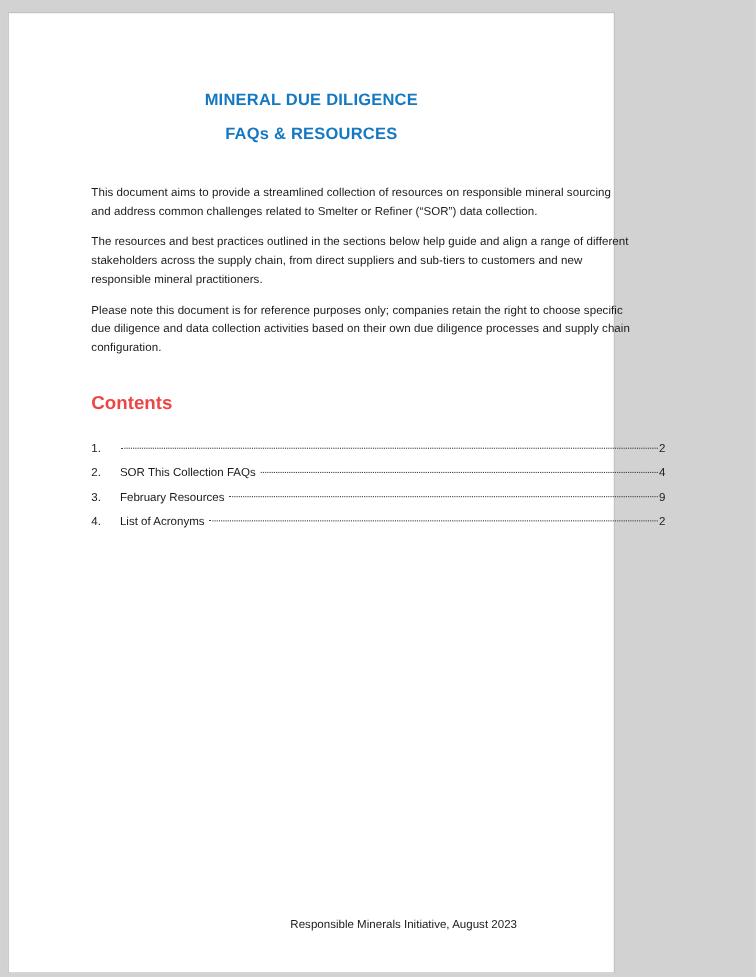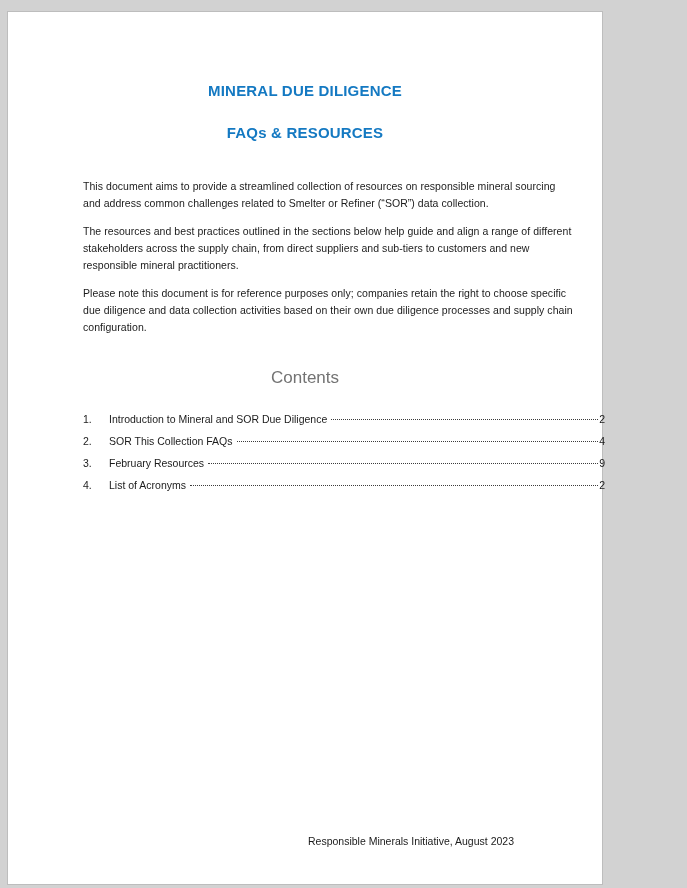--- a/index.html
+++ b/index.html
@@ -5,39 +5,39 @@
   * { margin: 0; padding: 0; box-sizing: border-box; }
   html, body {
     width: 687px; height: 888px;
     background: #d2d2d2;
     font-family: "Liberation Sans", sans-serif;
     overflow: hidden;
   }
   .page {
     position: absolute;
     left: 7px; top: 11px;
-    width: 596px; height: 874px;
+    width: 552px; height: 874px;
     background: #ffffff;
     border: 1px solid #bdbdbd;
   }
   .content {
     position: relative;
     height: 100%;
     padding: 71px 75px 0 75px;
   }
   .doc-title {
     text-align: center;
     font-weight: bold;
     font-size: 15px;
     line-height: 16px;
     color: #1479c2;
     letter-spacing: 0.2px;
   }
   .doc-subtitle {
-    margin-top: 26px;
+    margin-top: 15px;
     text-align: center;
     font-weight: bold;
     font-size: 15px;
     line-height: 16px;
     color: #1479c2;
     letter-spacing: 0.2px;
   }
   .body-copy {
     margin-top: 37px;
   }
@@ -47,23 +47,22 @@
     line-height: 17px;
     color: #1b1b1b;
     white-space: pre-line;
     margin-bottom: 11px;
     letter-spacing: 0.05px;
   }
   .contents-heading {
     margin-top: 31px;
     font-size: 17px;
     line-height: 21px;
-    font-weight: normal;
-    color: #737373;
-    text-align: center;
+    font-weight: bold;
+    color: #ef4444;
   }
   .toc {
     margin-top: 25px;
     width: 522px;
   }
   .toc-row {
     display: flex;
     align-items: baseline;
     height: 22px;
     font-size: 10.5px;
@@ -116,21 +115,20 @@
 due diligence and data collection activities based on their own due diligence processes and supply chain
 configuration.</p>
     </div>
 
     <h1 class="contents-heading">Contents</h1>
 
     <div class="toc">
 
       <div class="toc-row">
         <span class="toc-num">1.</span>
-        <span class="toc-label">Introduction to Mineral and SOR Due Diligence</span>
         <span class="toc-leader"></span>
         <span class="toc-page">2</span>
       </div>
 
       <div class="toc-row">
         <span class="toc-num">2.</span>
         <span class="toc-label">SOR This Collection FAQs</span>
         <span class="toc-leader"></span>
         <span class="toc-page">4</span>
       </div>

